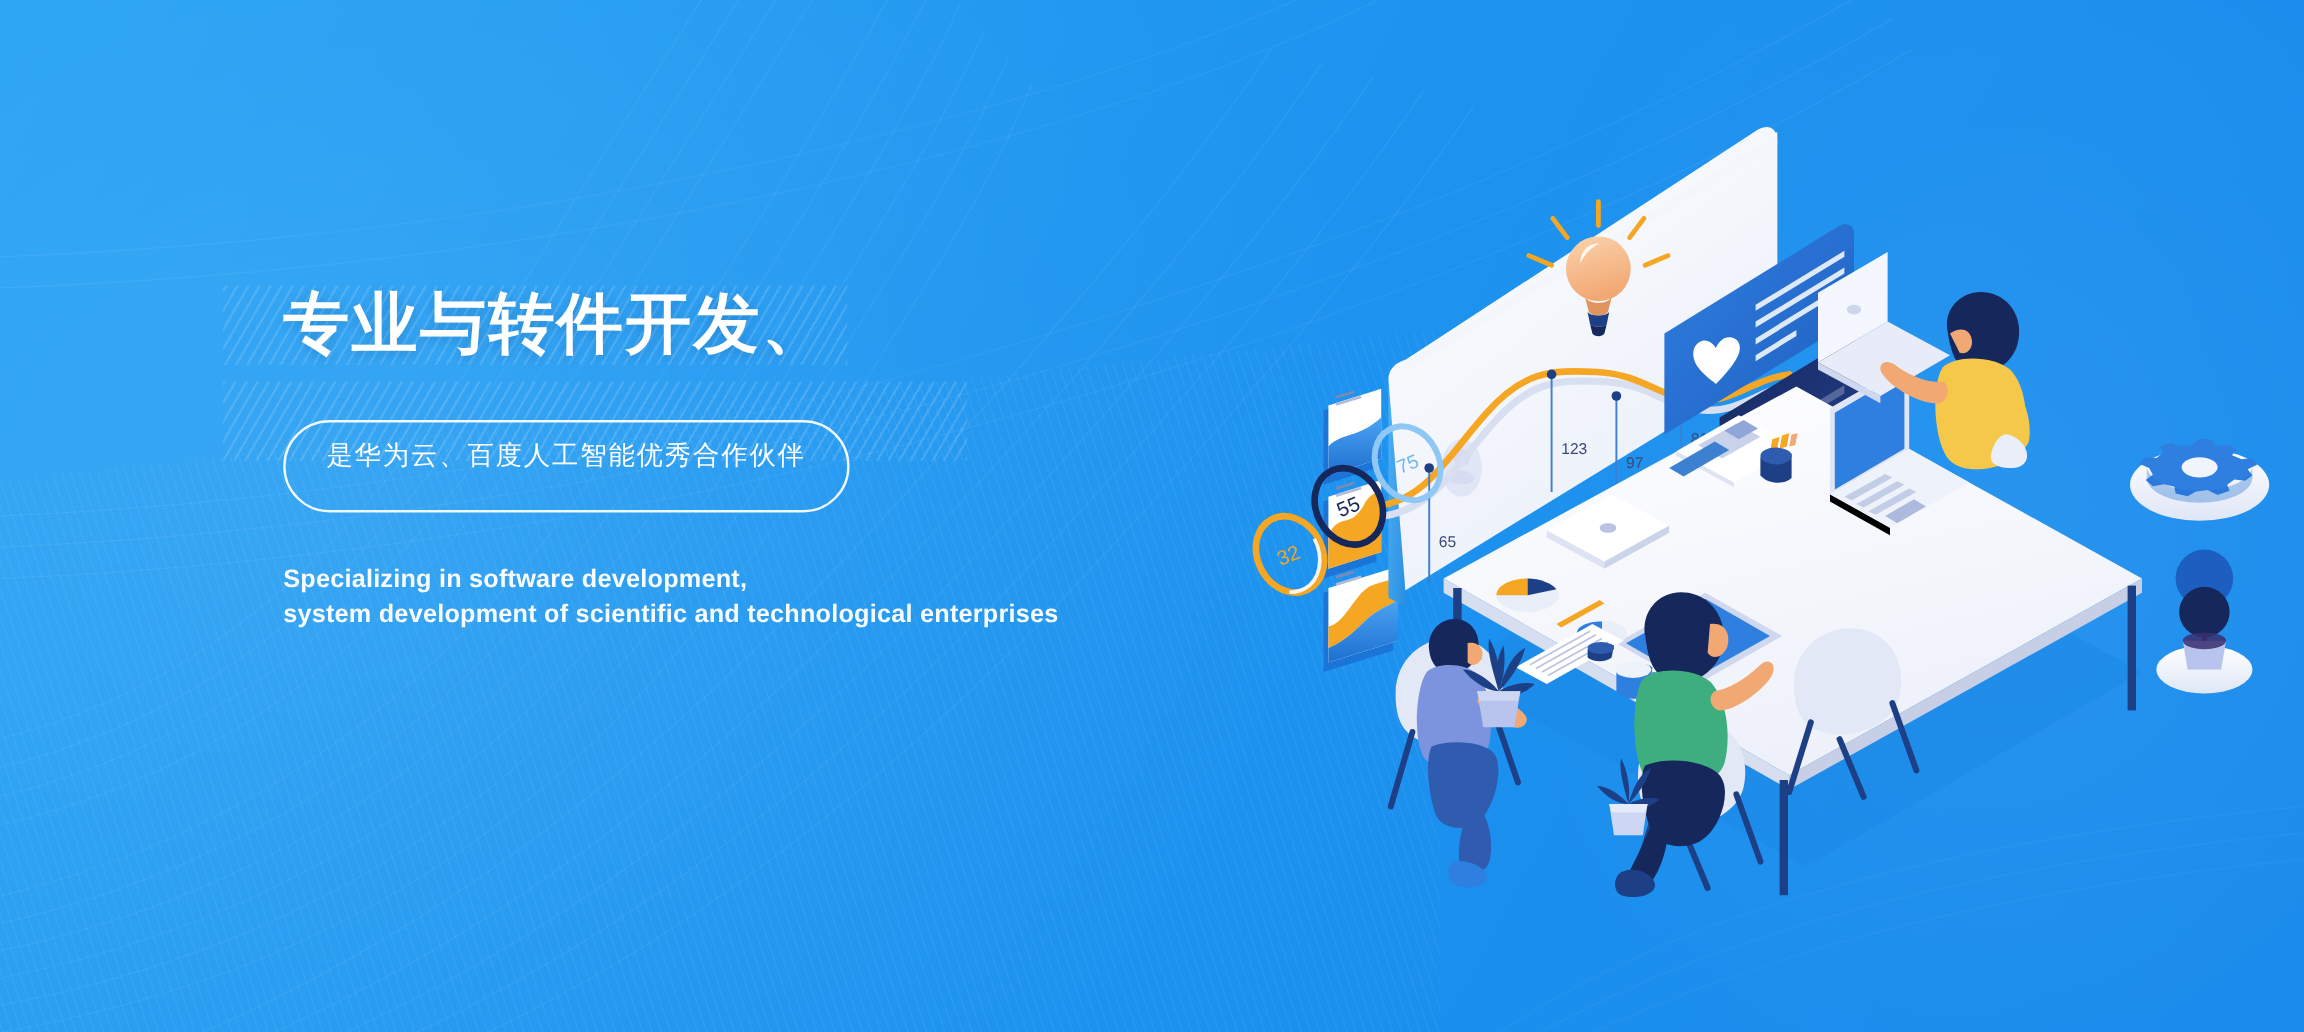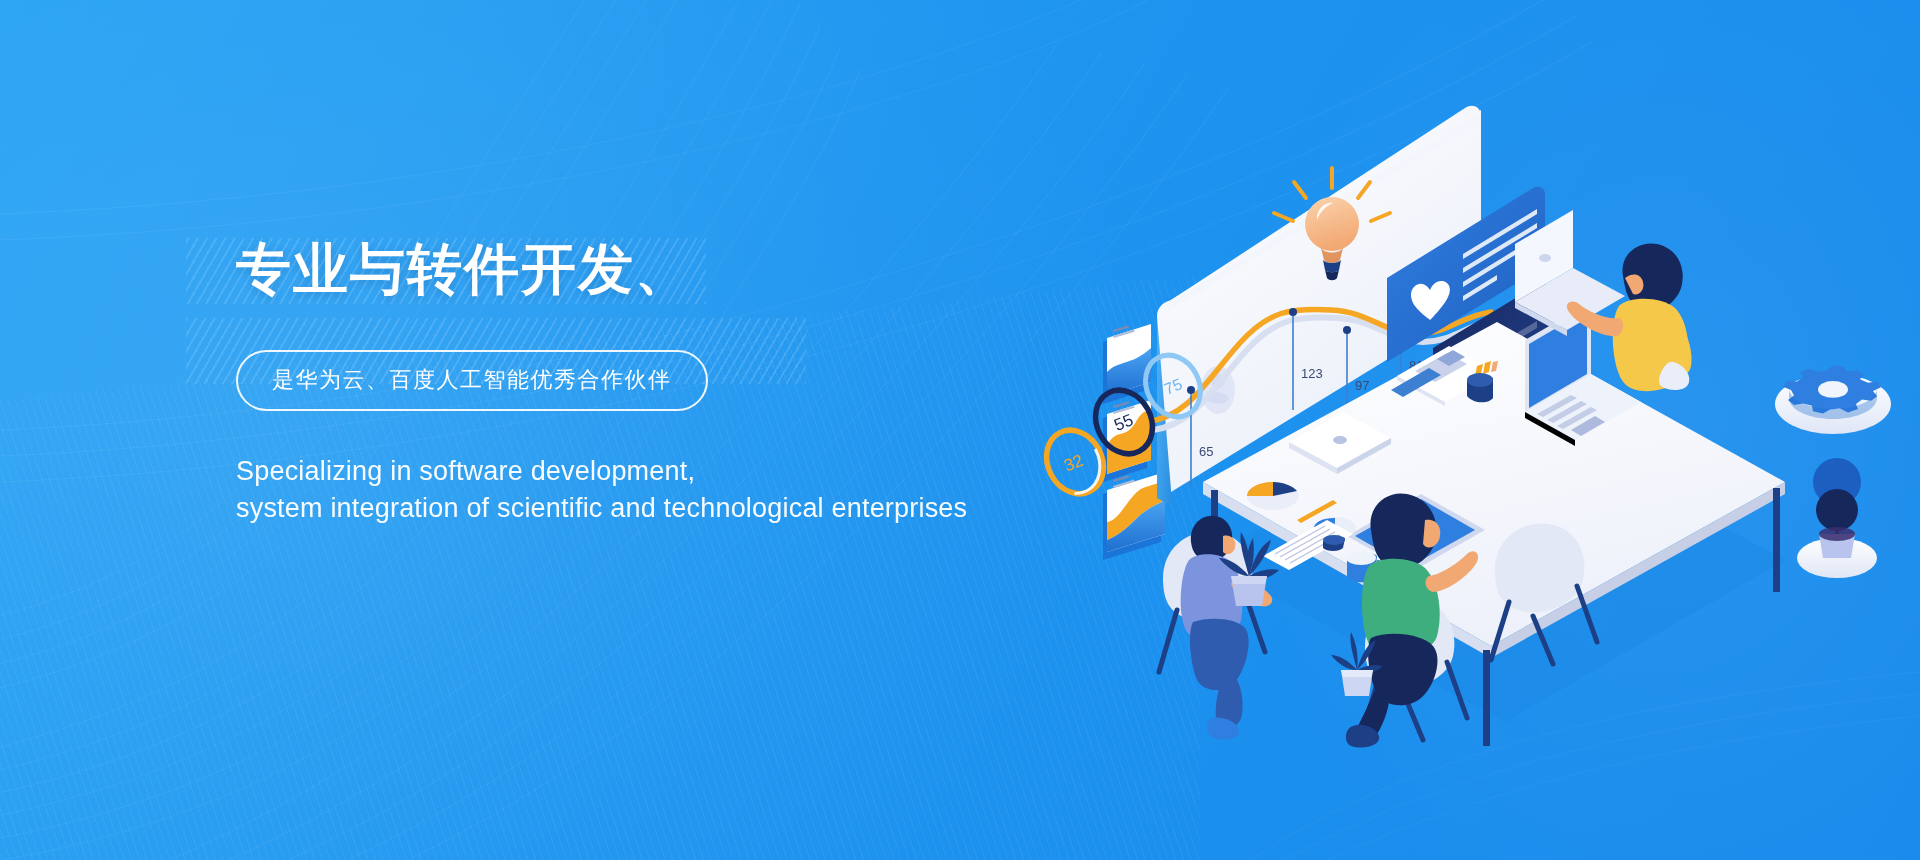--- a/index.html
+++ b/index.html
@@ -40,26 +40,26 @@
   
   .copy{position:absolute;left:236px;top:236px;width:900px;}
   .headline{
     color:#ffffff;font-size:55px;line-height:1.23;font-weight:bold;
     letter-spacing:2px;margin:0;text-shadow:0 2px 10px rgba(0,40,90,.18);
   }
   .headline span{display:block;}
   .pill{
     display:inline-block;margin-top:46px;
     border:2px solid rgba(255,255,255,.92);border-radius:999px;
-    padding:13px 34px 14px;color:#ffffff;font-size:22px;letter-spacing:1.5px;
+    padding:13px 34px 30px;color:#ffffff;font-size:22px;letter-spacing:1.5px;
     white-space:nowrap;
   }
   .subtitle{
-    margin-top:42px;color:#ffffff;font-size:27px;line-height:1.38;
-    letter-spacing:.2px;font-weight:normal;opacity:.97;
+    margin-top:42px;color:#ffffff;font-size:21px;line-height:1.38;
+    letter-spacing:.2px;font-weight:bold;opacity:.97;
   }
   .subtitle span{display:block;}
 
   
   .illus{position:absolute;left:1085px;top:90px;width:830px;height:560px;}
   .illus svg{display:block;width:830px;height:560px;overflow:visible;}
 </style>
 </head>
 <body>
 
@@ -111,21 +111,21 @@
     <div class="hatch hatch-b"></div>
   </div>
 
   <div class="copy">
     <h1 class="headline">
       <span>专业与转件开发、</span>
     </h1>
     <div class="pill">是华为云、百度人工智能优秀合作伙伴</div>
     <div class="subtitle">
       <span>Specializing in software development,</span>
-      <span>system integration of scientific and technological enterprises</span>
+      <span>system development of scientific and technological enterprises</span>
     </div>
   </div>
 
   <div class="illus">
     <svg viewBox="0 0 830 560">
       <defs>
         <linearGradient id="panelG" x1="0" y1="0" x2="0.6" y2="1">
           <stop offset="0%" stop-color="#ffffff"></stop>
           <stop offset="100%" stop-color="#e9eef8"></stop>
         </linearGradient>

